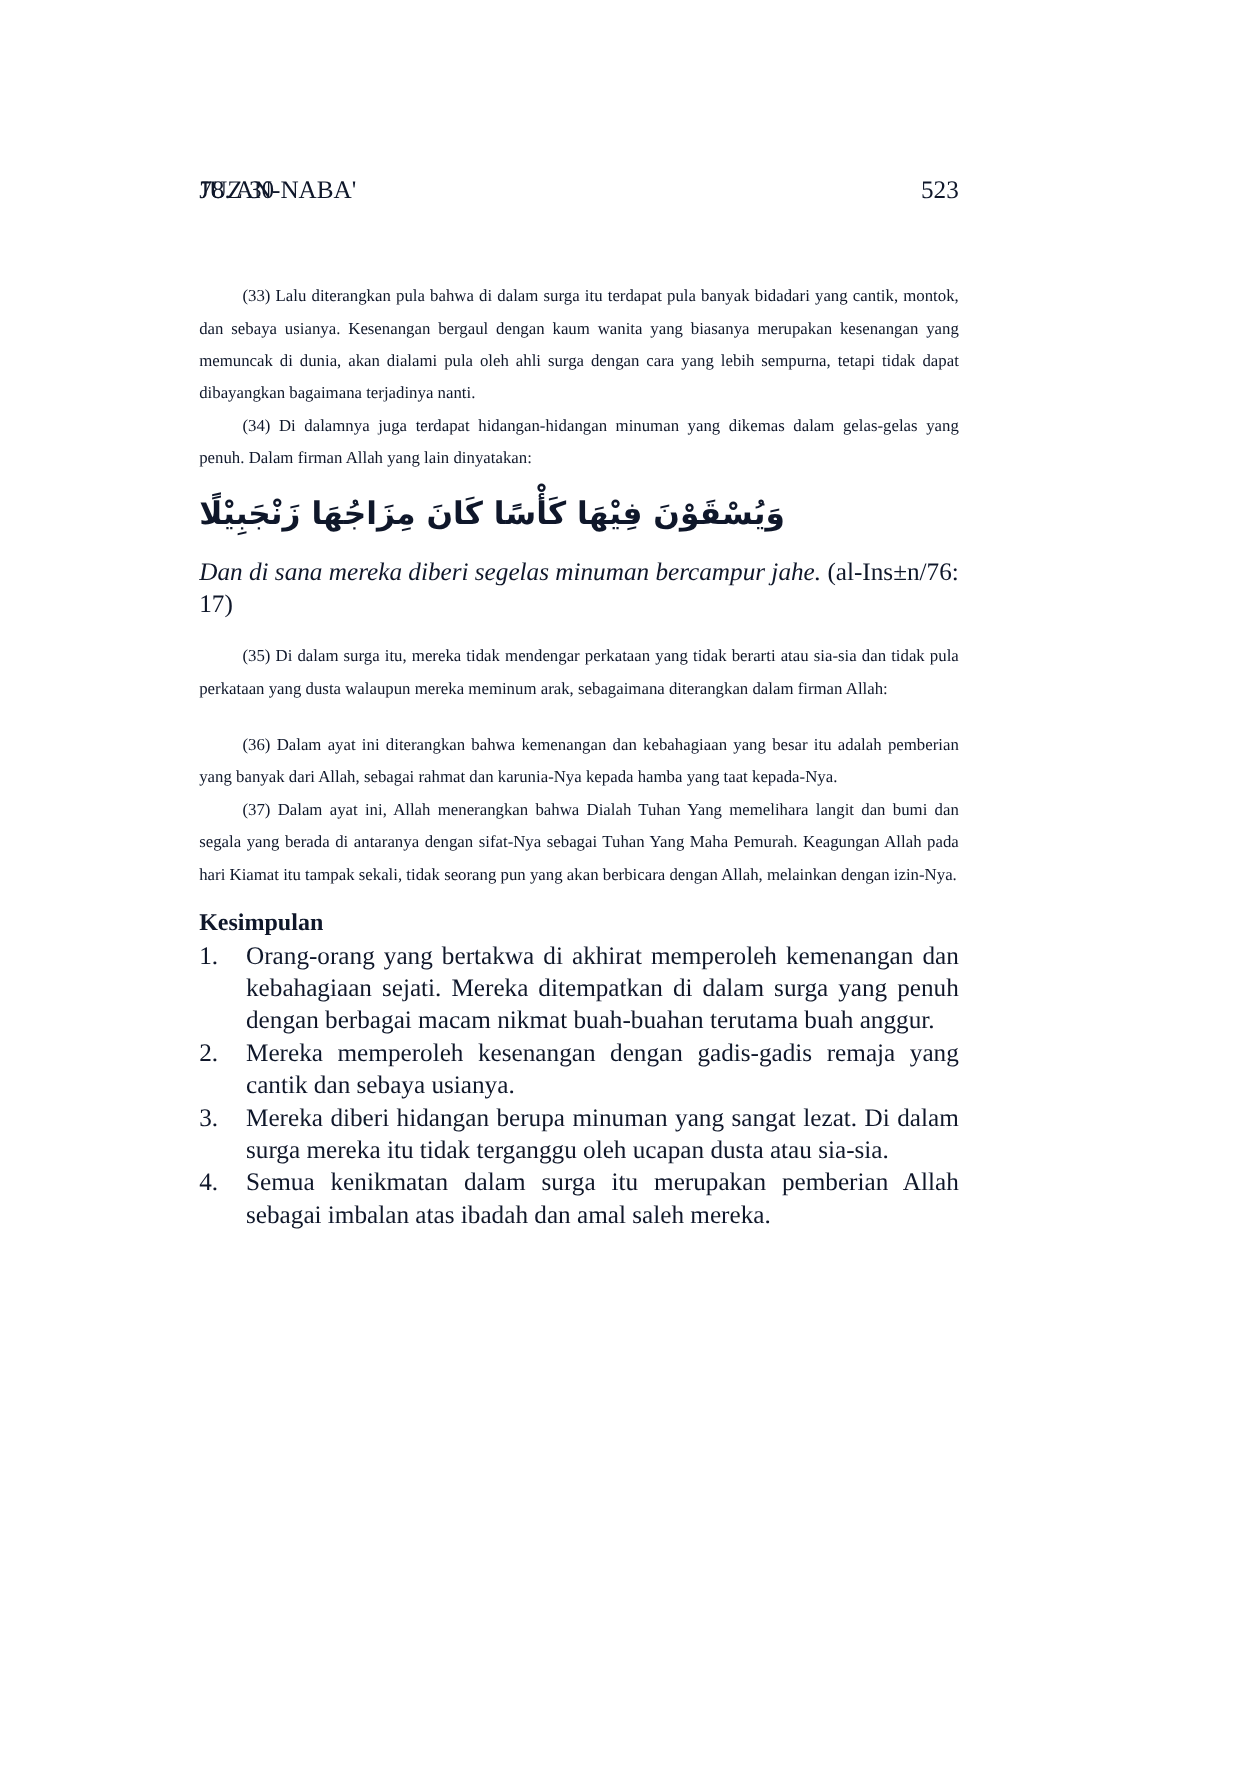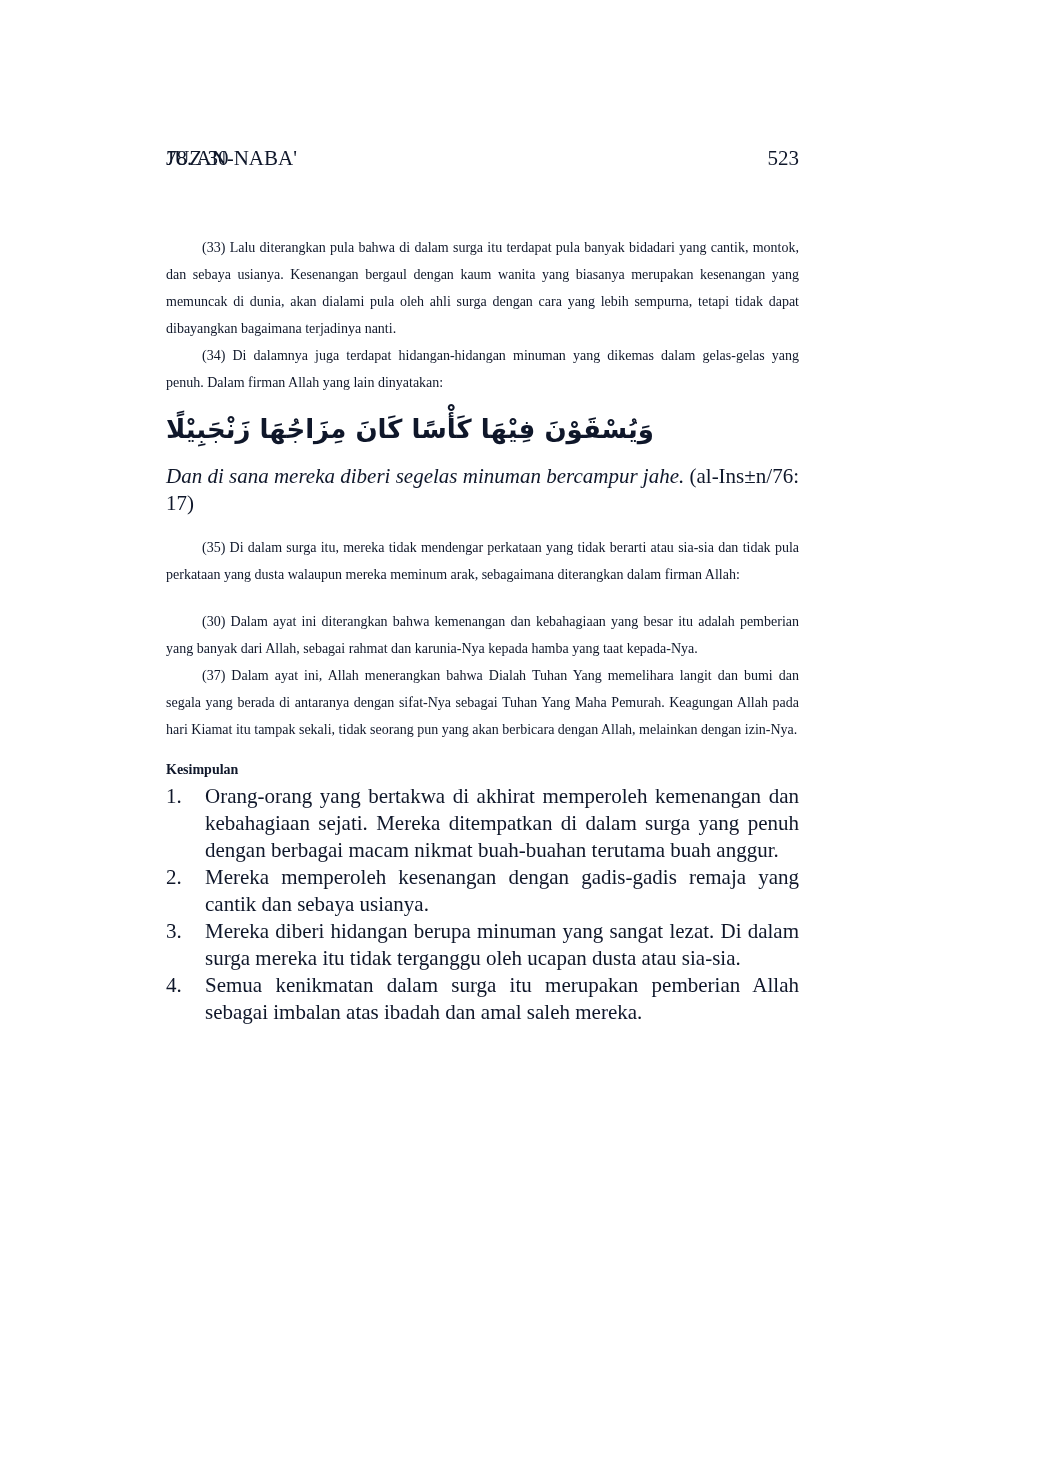--- a/index.html
+++ b/index.html
@@ -53,21 +53,21 @@
     font-style: italic;
   }
   p.translation .ref {
     font-style: normal;
   }
   .gap-sm { height: 17px; }
   .gap-md { height: 20px; }
   .conclusion-heading {
     margin: 0;
     padding-top: 13px;
-    font-size: 14px;
+    font-size: 20px;
     line-height: 27px;
     font-weight: bold;
   }
   .conclusion-list { margin: 0; }
   .c-item {
     display: flex;
     font-size: 21px;
     line-height: 27px;
   }
   .c-item .num {
@@ -98,21 +98,21 @@
   <p class="translation"><span>Dan di sana mereka diberi segelas minuman bercampur jahe.</span><span class="ref"> (al-Ins±n/76: 17)</span></p>
 
   <div class="gap-sm"></div>
 
   <p class="body-par">(35) Di dalam surga itu, mereka tidak mendengar perkataan yang tidak berarti atau sia-sia dan tidak pula perkataan yang dusta walaupun mereka meminum arak, sebagaimana diterangkan dalam firman Allah:</p>
 
 
 
   <div class="gap-md"></div>
 
-  <p class="body-par">(30) Dalam ayat ini diterangkan bahwa kemenangan dan kebahagiaan yang besar itu adalah pemberian yang banyak dari Allah, sebagai rahmat dan karunia-Nya kepada hamba yang taat kepada-Nya.</p>
+  <p class="body-par">(36) Dalam ayat ini diterangkan bahwa kemenangan dan kebahagiaan yang besar itu adalah pemberian yang banyak dari Allah, sebagai rahmat dan karunia-Nya kepada hamba yang taat kepada-Nya.</p>
   <p class="body-par">(37) Dalam ayat ini, Allah menerangkan bahwa Dialah Tuhan Yang memelihara langit dan bumi dan segala yang berada di antaranya dengan sifat-Nya sebagai Tuhan Yang Maha Pemurah. Keagungan Allah pada hari Kiamat itu tampak sekali, tidak seorang pun yang akan berbicara dengan Allah, melainkan dengan izin-Nya.</p>
 
   <h2 class="conclusion-heading">Kesimpulan</h2>
 
   <div class="conclusion-list">
     <div class="c-item">
       <span class="num">1.</span>
       <span class="txt">Orang-orang yang bertakwa di akhirat memperoleh kemenangan dan kebahagiaan sejati. Mereka ditempatkan di dalam surga yang penuh dengan berbagai macam nikmat buah-buahan terutama buah anggur.</span>
     </div>
     <div class="c-item">

